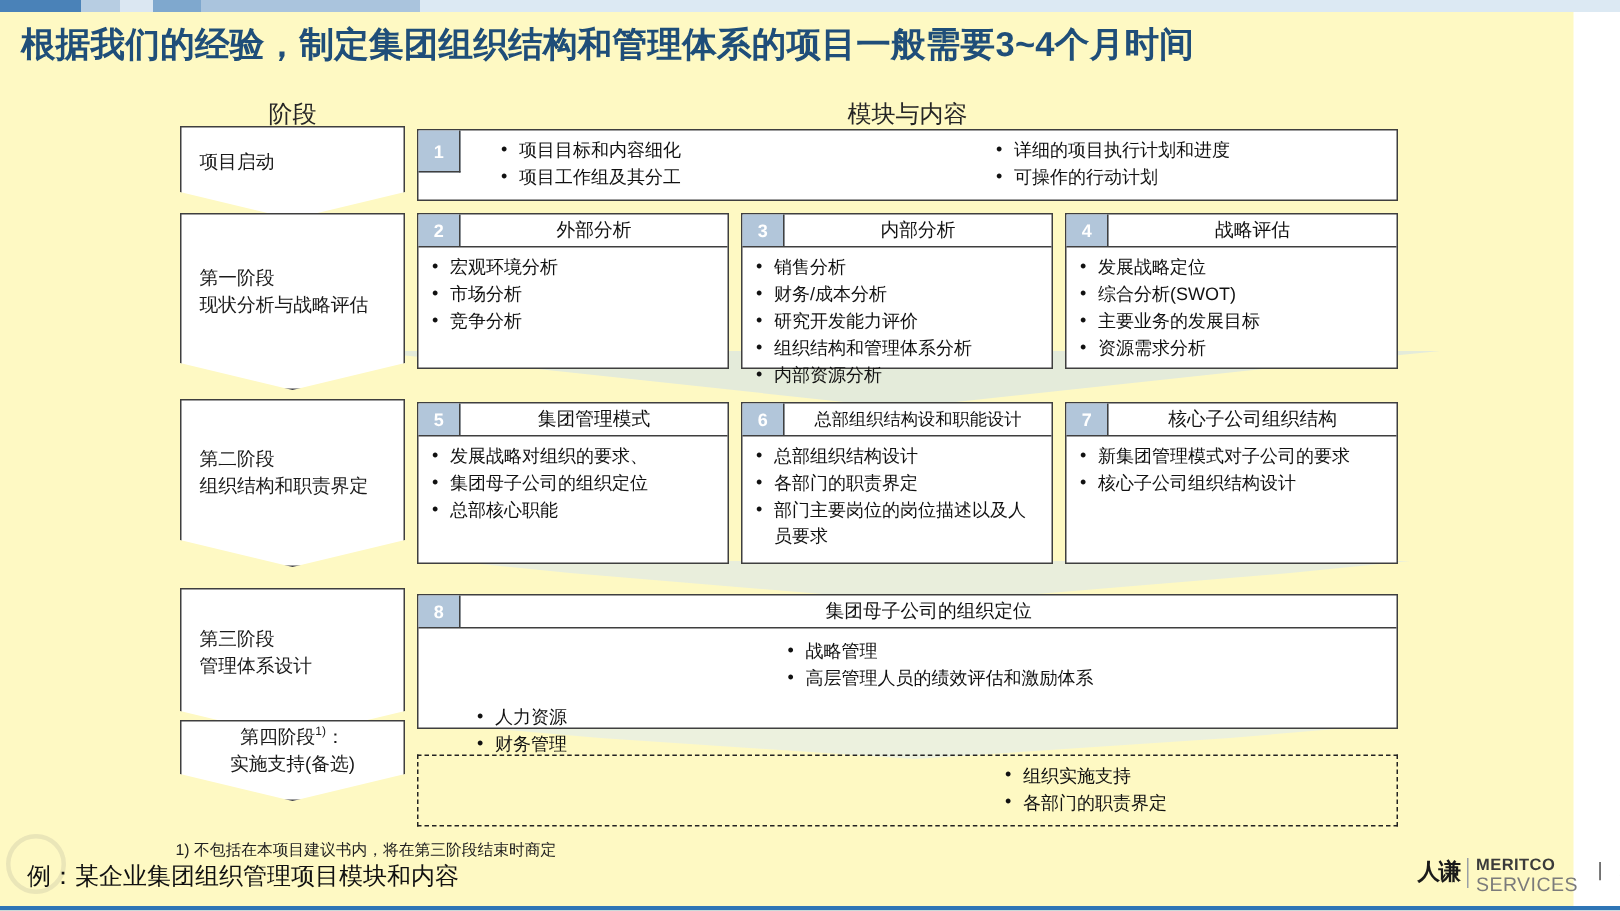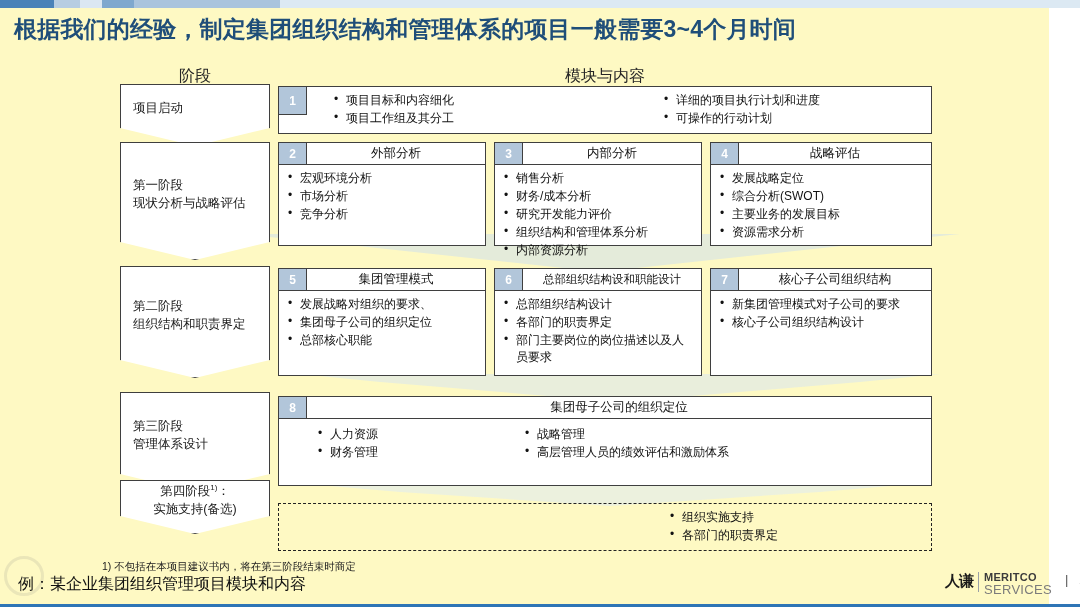--- a/index.html
+++ b/index.html
@@ -129,21 +129,21 @@
   }
 
   
   .box1 { display: flex; flex-direction: row; align-items: stretch; }
   .box1 .badge { border-right: 1.1px solid #3f3f3f; }
   .box1 .cols { flex: 1 1 auto; display: flex; padding: 5px 0 4px 0; }
   .box1 .cols .c { padding-left: 26px; }
 
   
   .box8 .mbody { padding-top: 7px; }
-  .box8 .c1 { width: 215px; padding-left: 30px; }
+  .box8 .c1 { width: 215px; padding-left: 30px; margin-top: 44px; }
   .box8 .c2 { padding-left: 22px; }
 
   
   .dashbox {
     position: absolute;
     border: 1.6px dashed #222;
     background: transparent;
     display: flex;
     flex-direction: column;
     justify-content: center;
@@ -383,21 +383,21 @@
     </div>
   </div>
 
   <div class="dashbox" style="left:278px; top:503px; width:654px; height:48px;">
     <ul class="bullets">
       <li>组织实施支持</li>
       <li>各部门的职责界定</li>
     </ul>
   </div>
 
-  <div class="footnote" style="left:102px; top:560px;">1) 不包括在本项目建议书内，将在第三阶段结束时商定</div>
+  <div class="footnote" style="left:117px; top:560px;">1) 不包括在本项目建议书内，将在第三阶段结束时商定</div>
 
   <div class="wmcircle"></div>
   <div class="caption" style="left:18px; top:574px;">例：某企业集团组织管理项目模块和内容</div>
 
   <div class="logowrap" style="left:945px; top:572px;">
     <span class="logo-cn">人谦</span>
     <span class="logo-bar"></span>
     <span class="logo-en">
       <span class="l1">MERITCO</span>
       <span class="l2">SERVICES</span>

